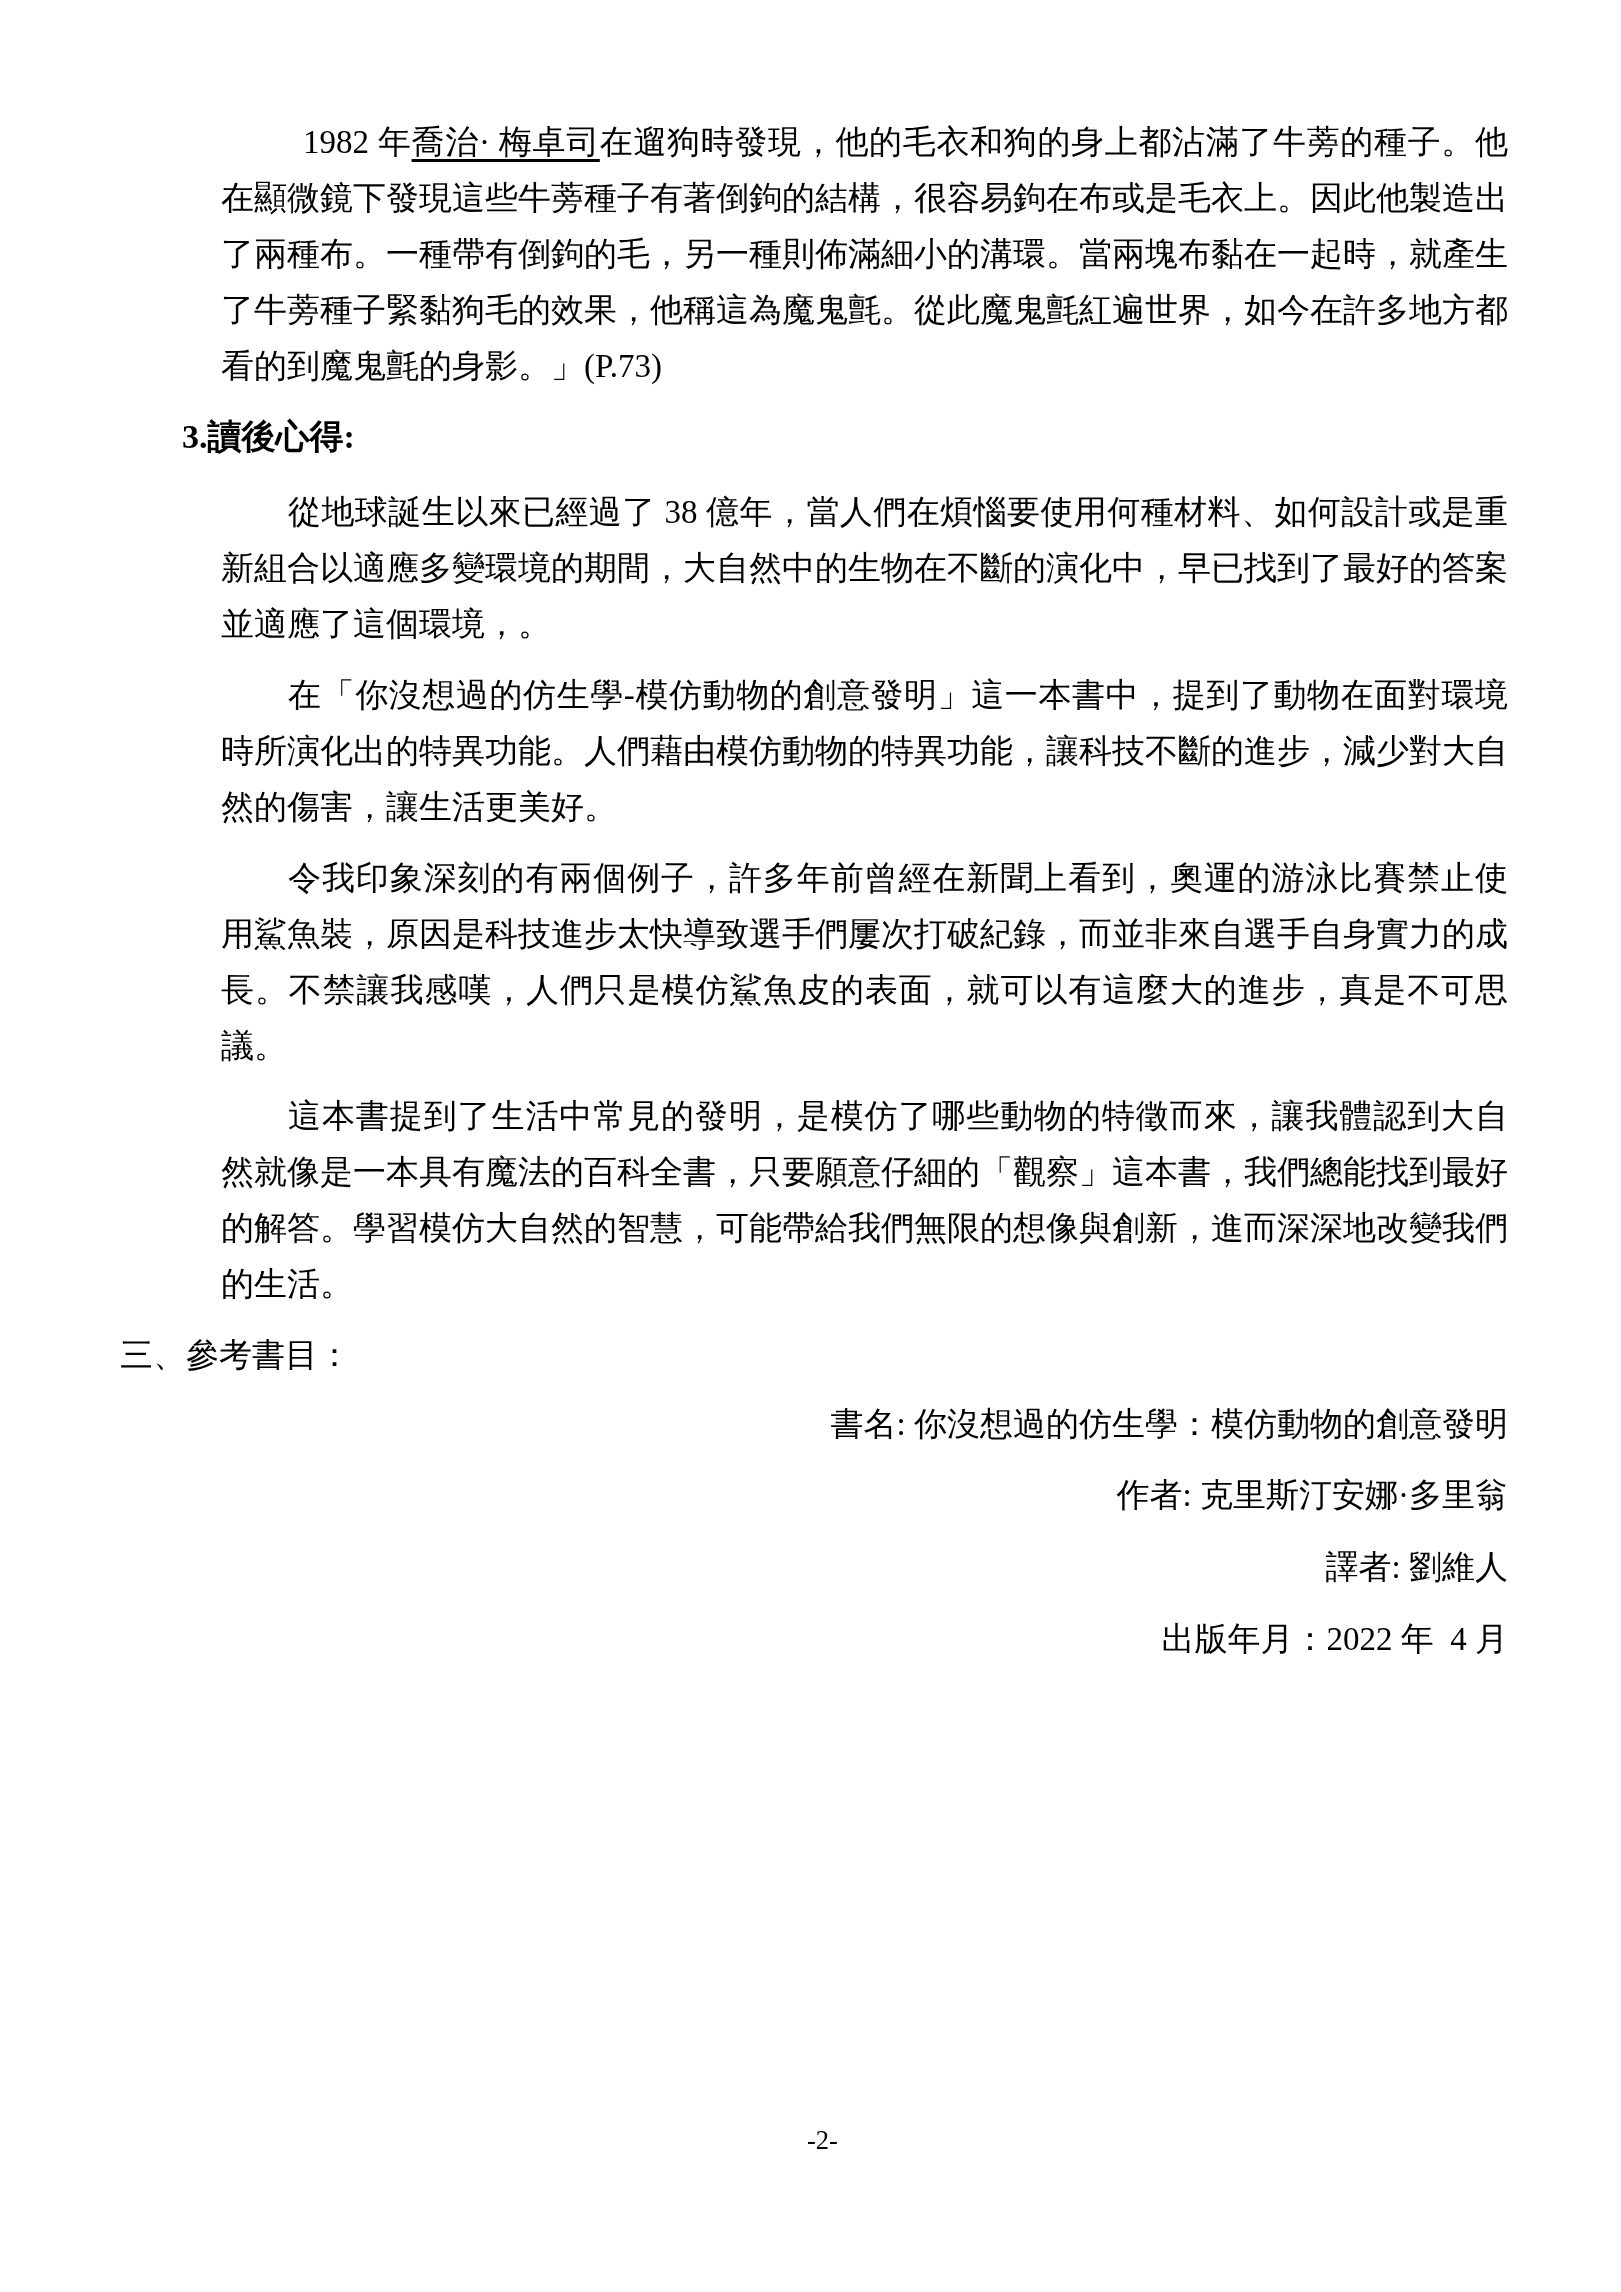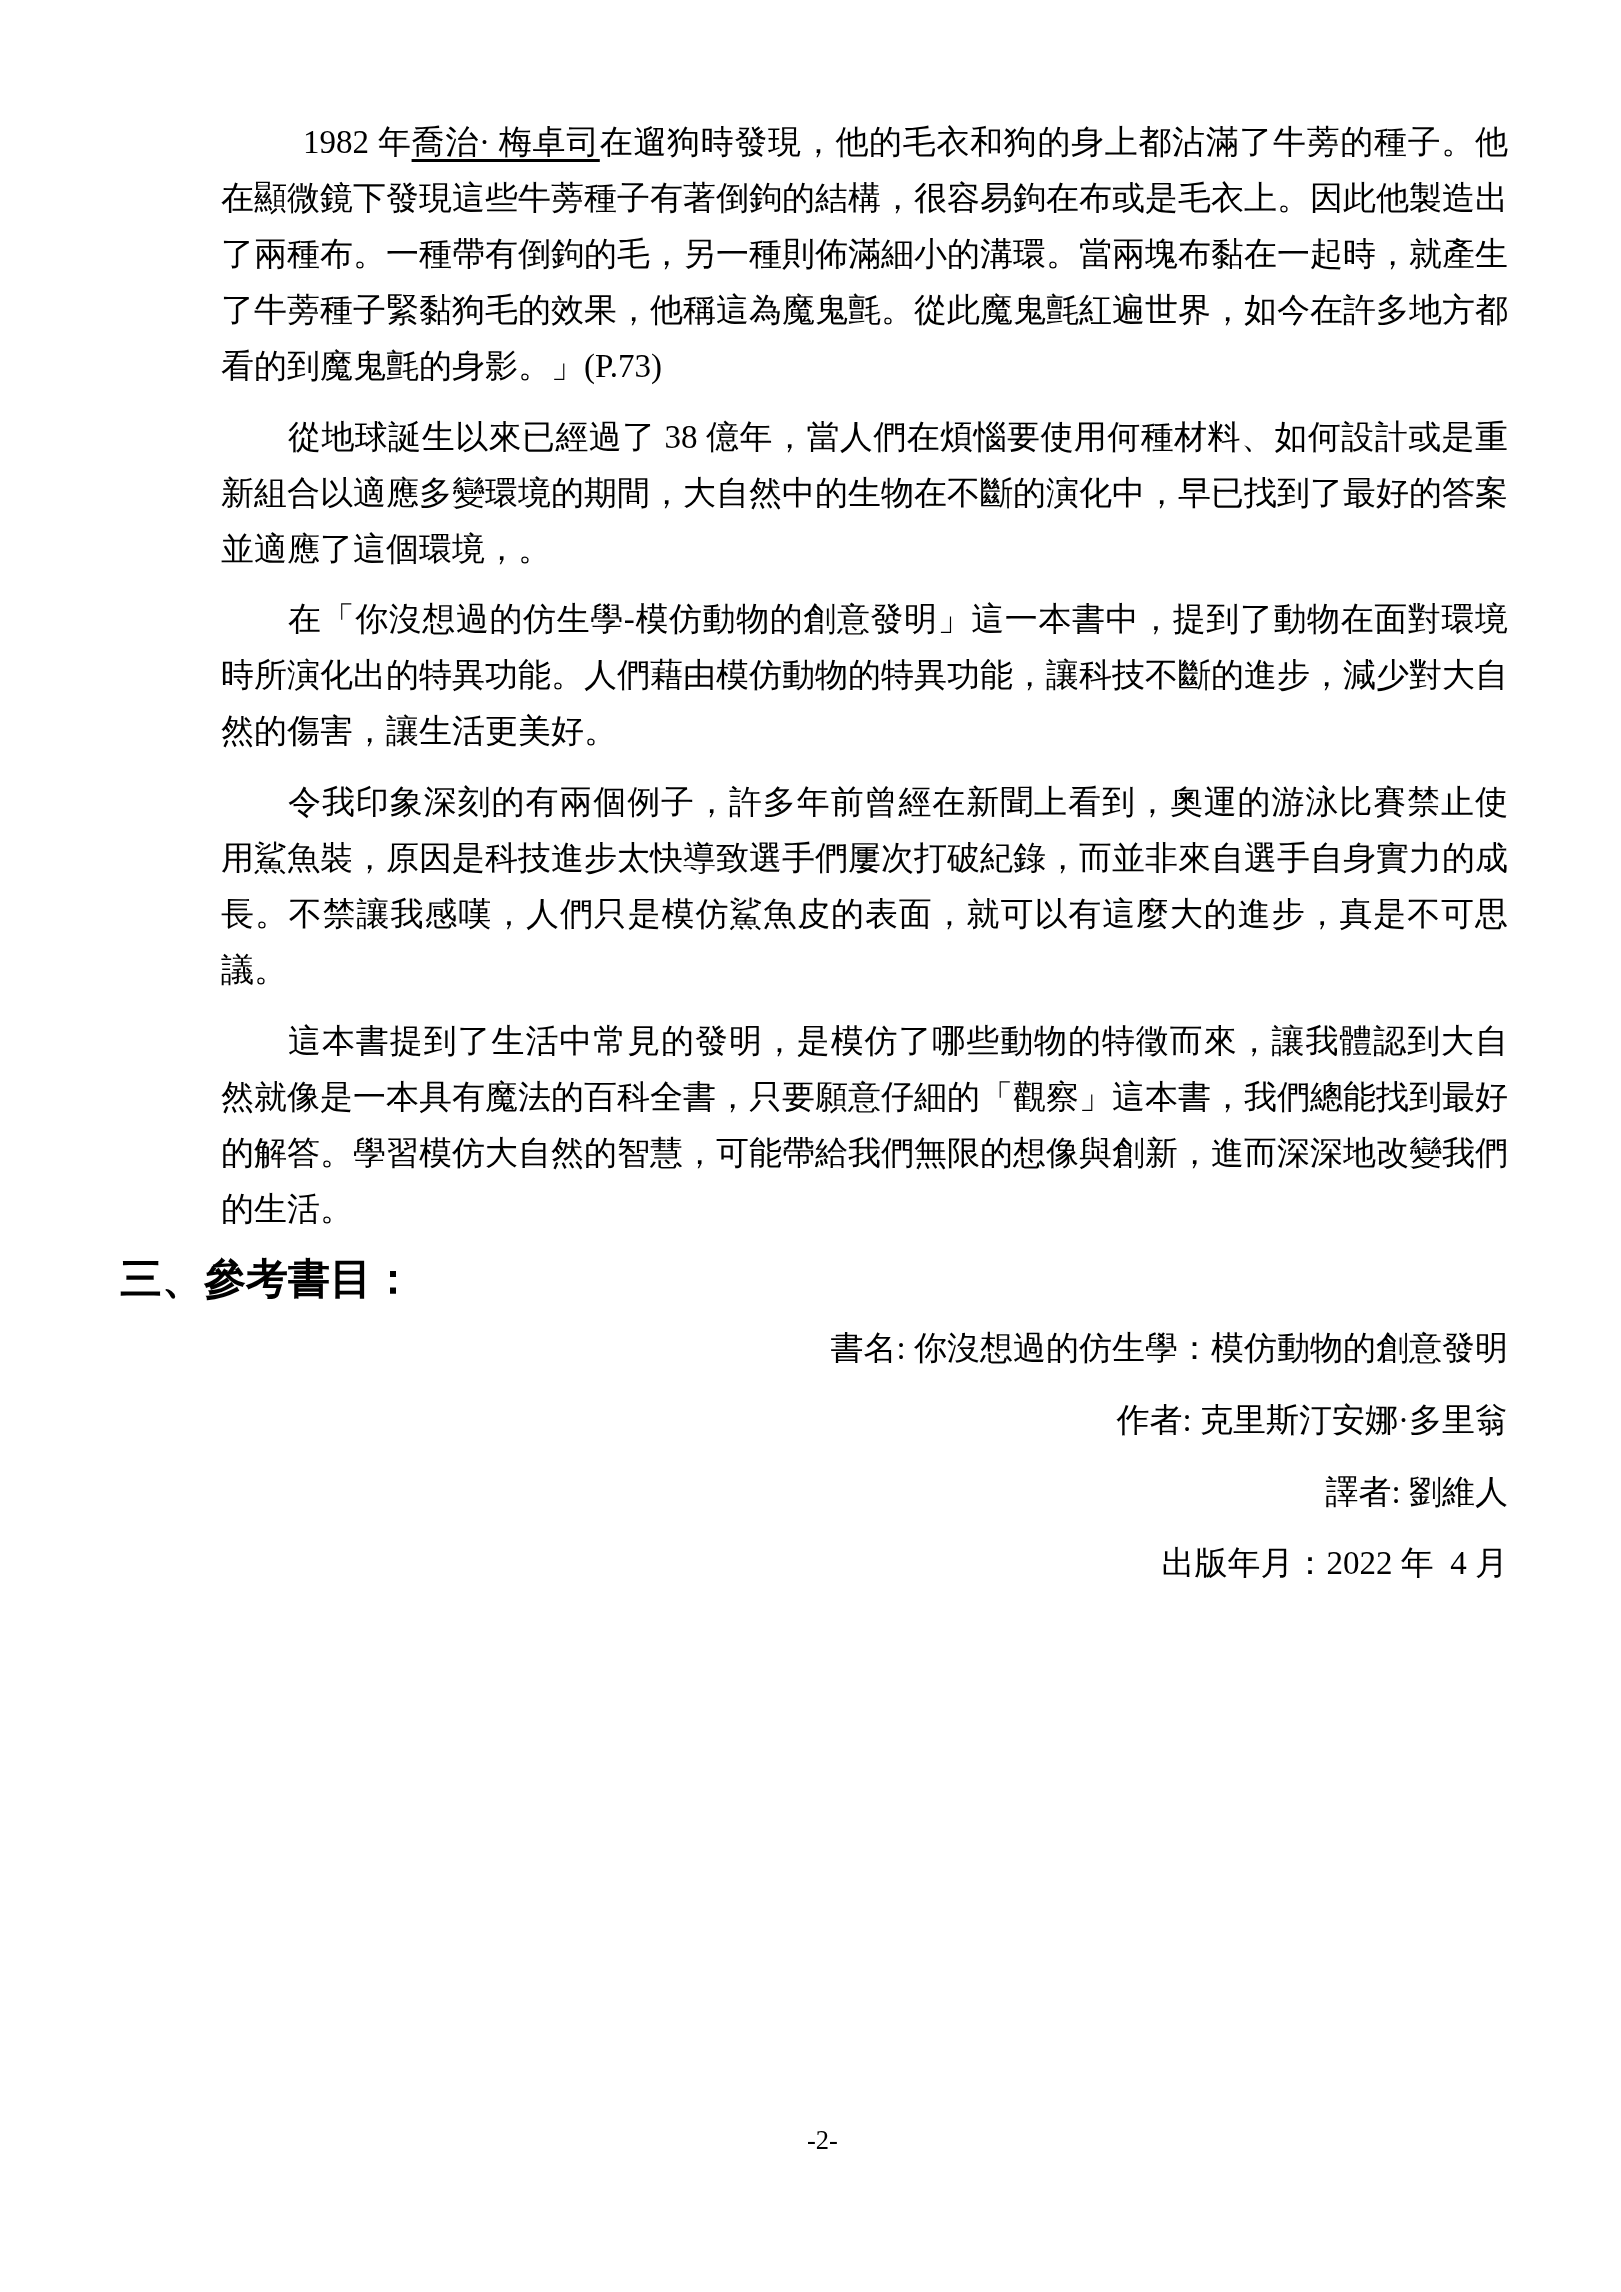--- a/index.html
+++ b/index.html
@@ -35,23 +35,23 @@
     text-indent: 82px;
   }
   .h-sec3 {
     margin: 13.7px 137px 19.6px 182px;
     font-size: 34px;
     line-height: 56px;
     font-weight: 700;
   }
   .h-refs {
     margin: 7.8px 137px 13.7px 120px;
-    font-size: 42px;
+    font-size: 33px;
     line-height: 56px;
-    font-weight: 700;
+    font-weight: 400;
   }
   .ref-list {
     margin: 0;
     text-align: right;
   }
   .ref-item {
     margin: 0 137px 16.7px 192px;
     font-size: 33px;
     line-height: 55px;
     white-space: pre-wrap;
@@ -72,20 +72,21 @@
   }
 </style>
 </head>
 <body>
 
 <div class="page">
   <div class="content">
 
     <p class="para quote"><span>1982 年</span><span class="u">喬治· 梅卓司</span><span>在遛狗時發現，他的毛衣和狗的身上都沾滿了牛蒡的種子。他在顯微鏡下發現這些牛蒡種子有著倒鉤的結構，很容易鉤在布或是毛衣上。因此他製造出了兩種布。一種帶有倒鉤的毛，另一種則佈滿細小的溝環。當兩塊布黏在一起時，就產生了牛蒡種子緊黏狗毛的效果，他稱這為魔鬼氈。從此魔鬼氈紅遍世界，如今在許多地方都看的到魔鬼氈的身影。」(P.73)</span></p>
 
+    <h2 class="h-sec3">3.讀後心得:</h2>
 
     <p class="para">從地球誕生以來已經過了 38 億年，當人們在煩惱要使用何種材料、如何設計或是重新組合以適應多變環境的期間，大自然中的生物在不斷的演化中，早已找到了最好的答案並適應了這個環境，。</p>
 
     <p class="para">在「你沒想過的仿生學-模仿動物的創意發明」這一本書中，提到了動物在面對環境時所演化出的特異功能。人們藉由模仿動物的特異功能，讓科技不斷的進步，減少對大自然的傷害，讓生活更美好。</p>
 
     <p class="para">令我印象深刻的有兩個例子，許多年前曾經在新聞上看到，奧運的游泳比賽禁止使用鯊魚裝，原因是科技進步太快導致選手們屢次打破紀錄，而並非來自選手自身實力的成長。不禁讓我感嘆，人們只是模仿鯊魚皮的表面，就可以有這麼大的進步，真是不可思議。</p>
 
 
     <p class="para">這本書提到了生活中常見的發明，是模仿了哪些動物的特徵而來，讓我體認到大自然就像是一本具有魔法的百科全書，只要願意仔細的「觀察」這本書，我們總能找到最好的解答。學習模仿大自然的智慧，可能帶給我們無限的想像與創新，進而深深地改變我們的生活。</p>
 

